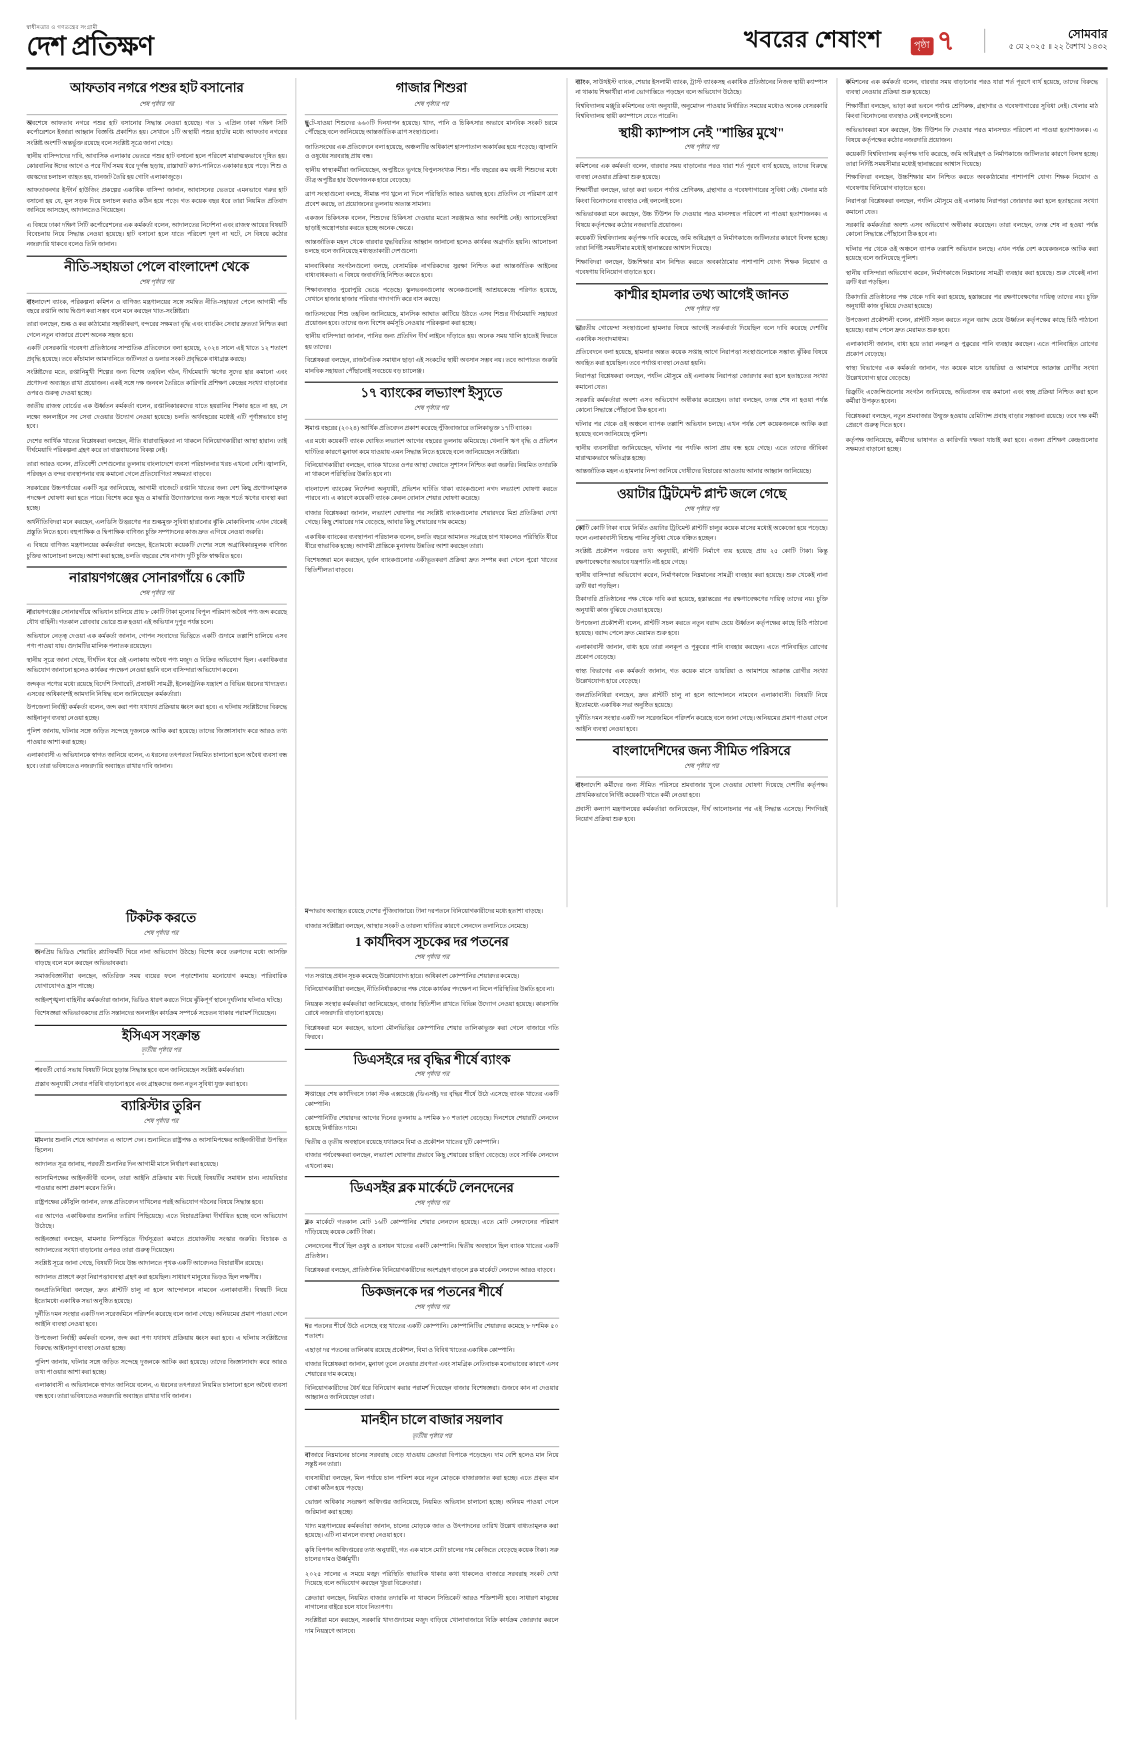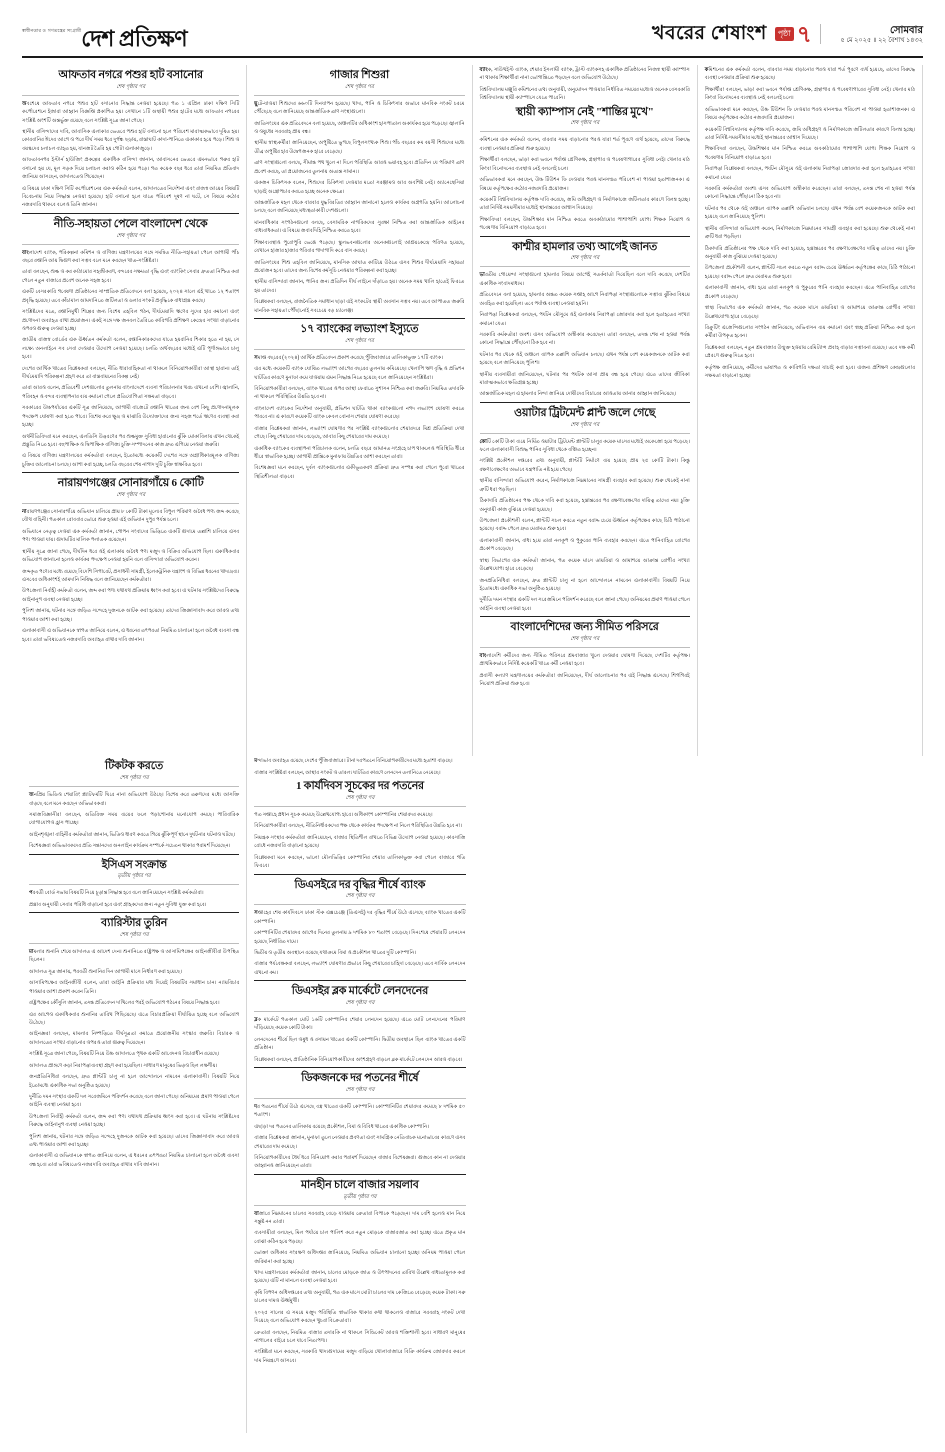--- a/index.html
+++ b/index.html
@@ -23,47 +23,47 @@
   }
   
   .masthead {
     display: flex;
     align-items: flex-end;
     justify-content: space-between;
     border-bottom: 2px solid #1a1a1a;
     padding-bottom: 6px;
     margin-bottom: 7px;
   }
-  .logo-block { display: flex; flex-direction: row; }
+  .logo-block { display: flex; flex-direction: column; }
   .logo-kicker {
     font-size: 4.5px;
     letter-spacing: .3px;
     color: #444;
     margin-bottom: 1px;
   }
   .logo-name {
     font-size: 22px;
     font-weight: bold;
     letter-spacing: -0.5px;
     color: #111;
     line-height: 1;
   }
   .masthead-right {
     display: flex;
     align-items: center;
-    gap: 8px;
+    gap: 24px;
   }
   .section-title {
     font-size: 19px;
     font-weight: bold;
     letter-spacing: .5px;
   }
   .page-badge {
     display: flex;
-    align-items: center;
+    align-items: flex-end;
     gap: 3px;
     font-family: Liberation Serif, serif;
   }
   .badge-sq {
     background: #c8322f;
     color: #fff;
     font-size: 8px;
     line-height: 1.1;
     padding: 3px 3px;
     text-align: center;

